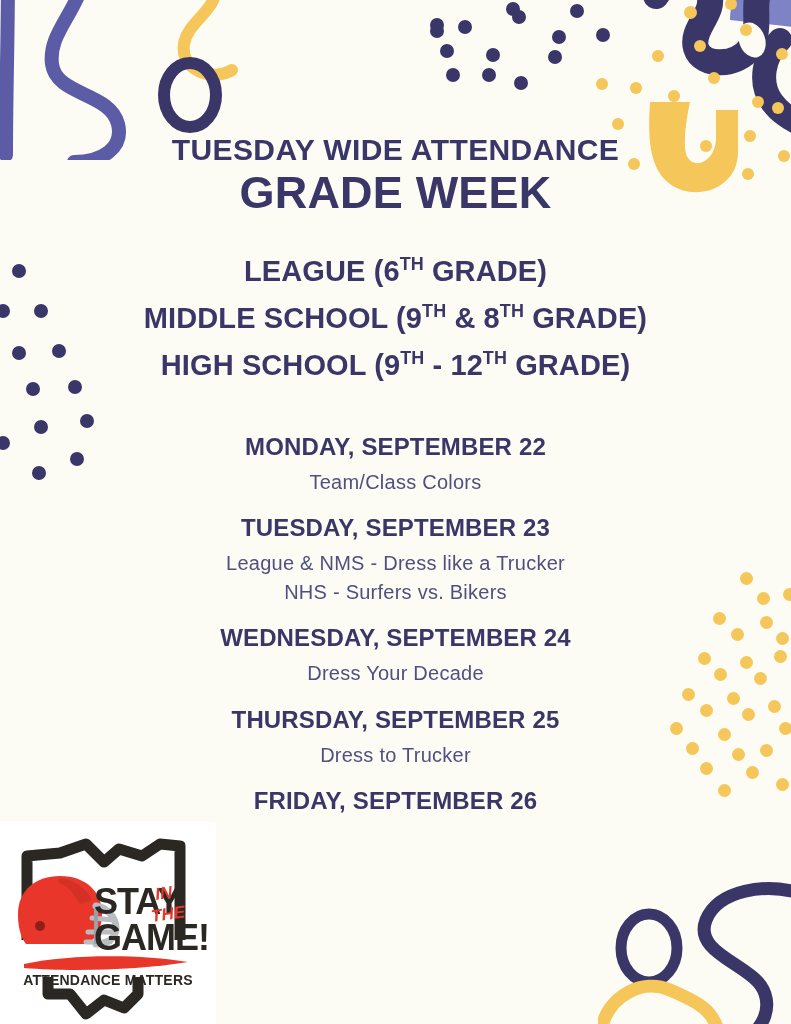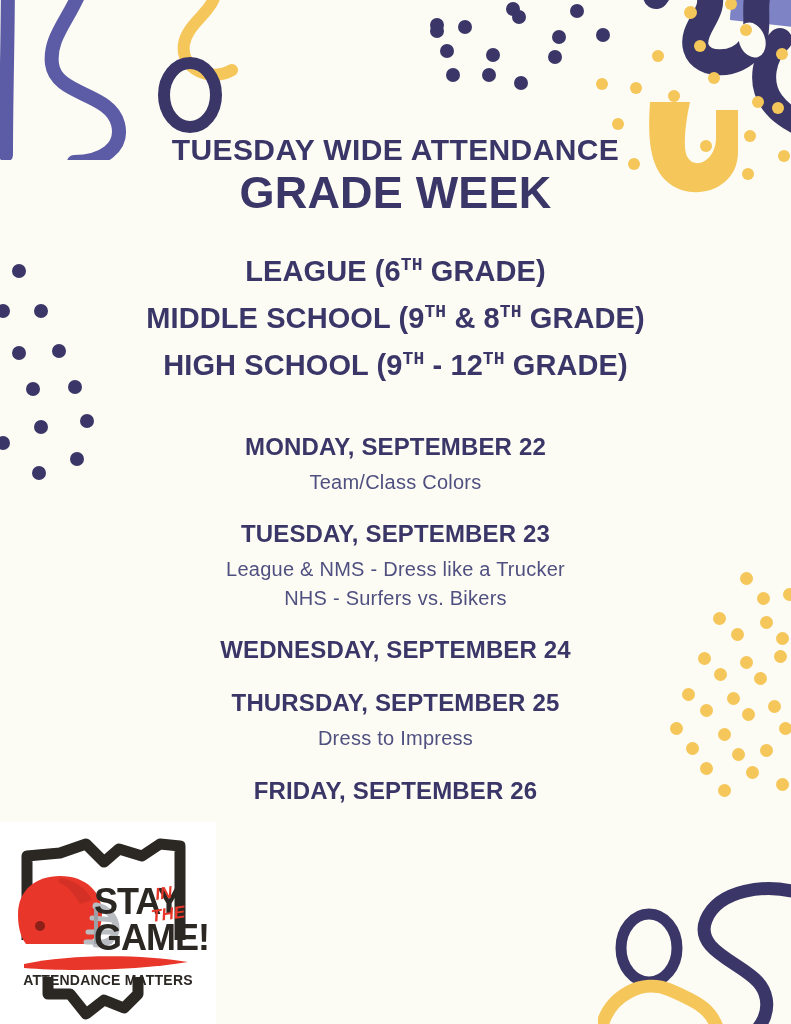--- a/index.html
+++ b/index.html
@@ -64,27 +64,26 @@
     font-weight: 700;
     color: #3a3768;
     line-height: 1.62;
     margin: 0;
     letter-spacing: 0.1px;
   }
   .grade-line sup {
     font-size: 0.62em;
     vertical-align: super;
     line-height: 0;
-    font-family: Liberation Mono, monospace;
   }
 
   .schedule { position: absolute; top: 432px; left: 0; right: 0; }
 
   .day { margin: 0 0 0 0; }
-  .day + .day { margin-top: 23px; }
+  .day + .day { margin-top: 17px; }
 
   .day-name {
     font-size: 24px;
     font-weight: 700;
     color: #3a3768;
     line-height: 1.25;
     letter-spacing: 0.15px;
     margin: 0;
   }
   .day-desc {
@@ -269,25 +268,26 @@
       </div>
 
       <div class="day">
         <p class="day-name">TUESDAY, SEPTEMBER 23</p>
         <p class="day-desc">League &amp; NMS - Dress like a Trucker</p>
         <p class="day-desc" style="margin-top:0;">NHS - Surfers vs. Bikers</p>
       </div>
 
       <div class="day">
         <p class="day-name">WEDNESDAY, SEPTEMBER 24</p>
+        <p class="day-desc">Dress Your Decade</p>
       </div>
 
       <div class="day">
         <p class="day-name">THURSDAY, SEPTEMBER 25</p>
-        <p class="day-desc">Dress to Impress</p>
+        <p class="day-desc">Dress to Trucker</p>
       </div>
 
       <div class="day">
         <p class="day-name">FRIDAY, SEPTEMBER 26</p>
       </div>
 
     </div>
   </div>
 
   <div class="logo-box">

